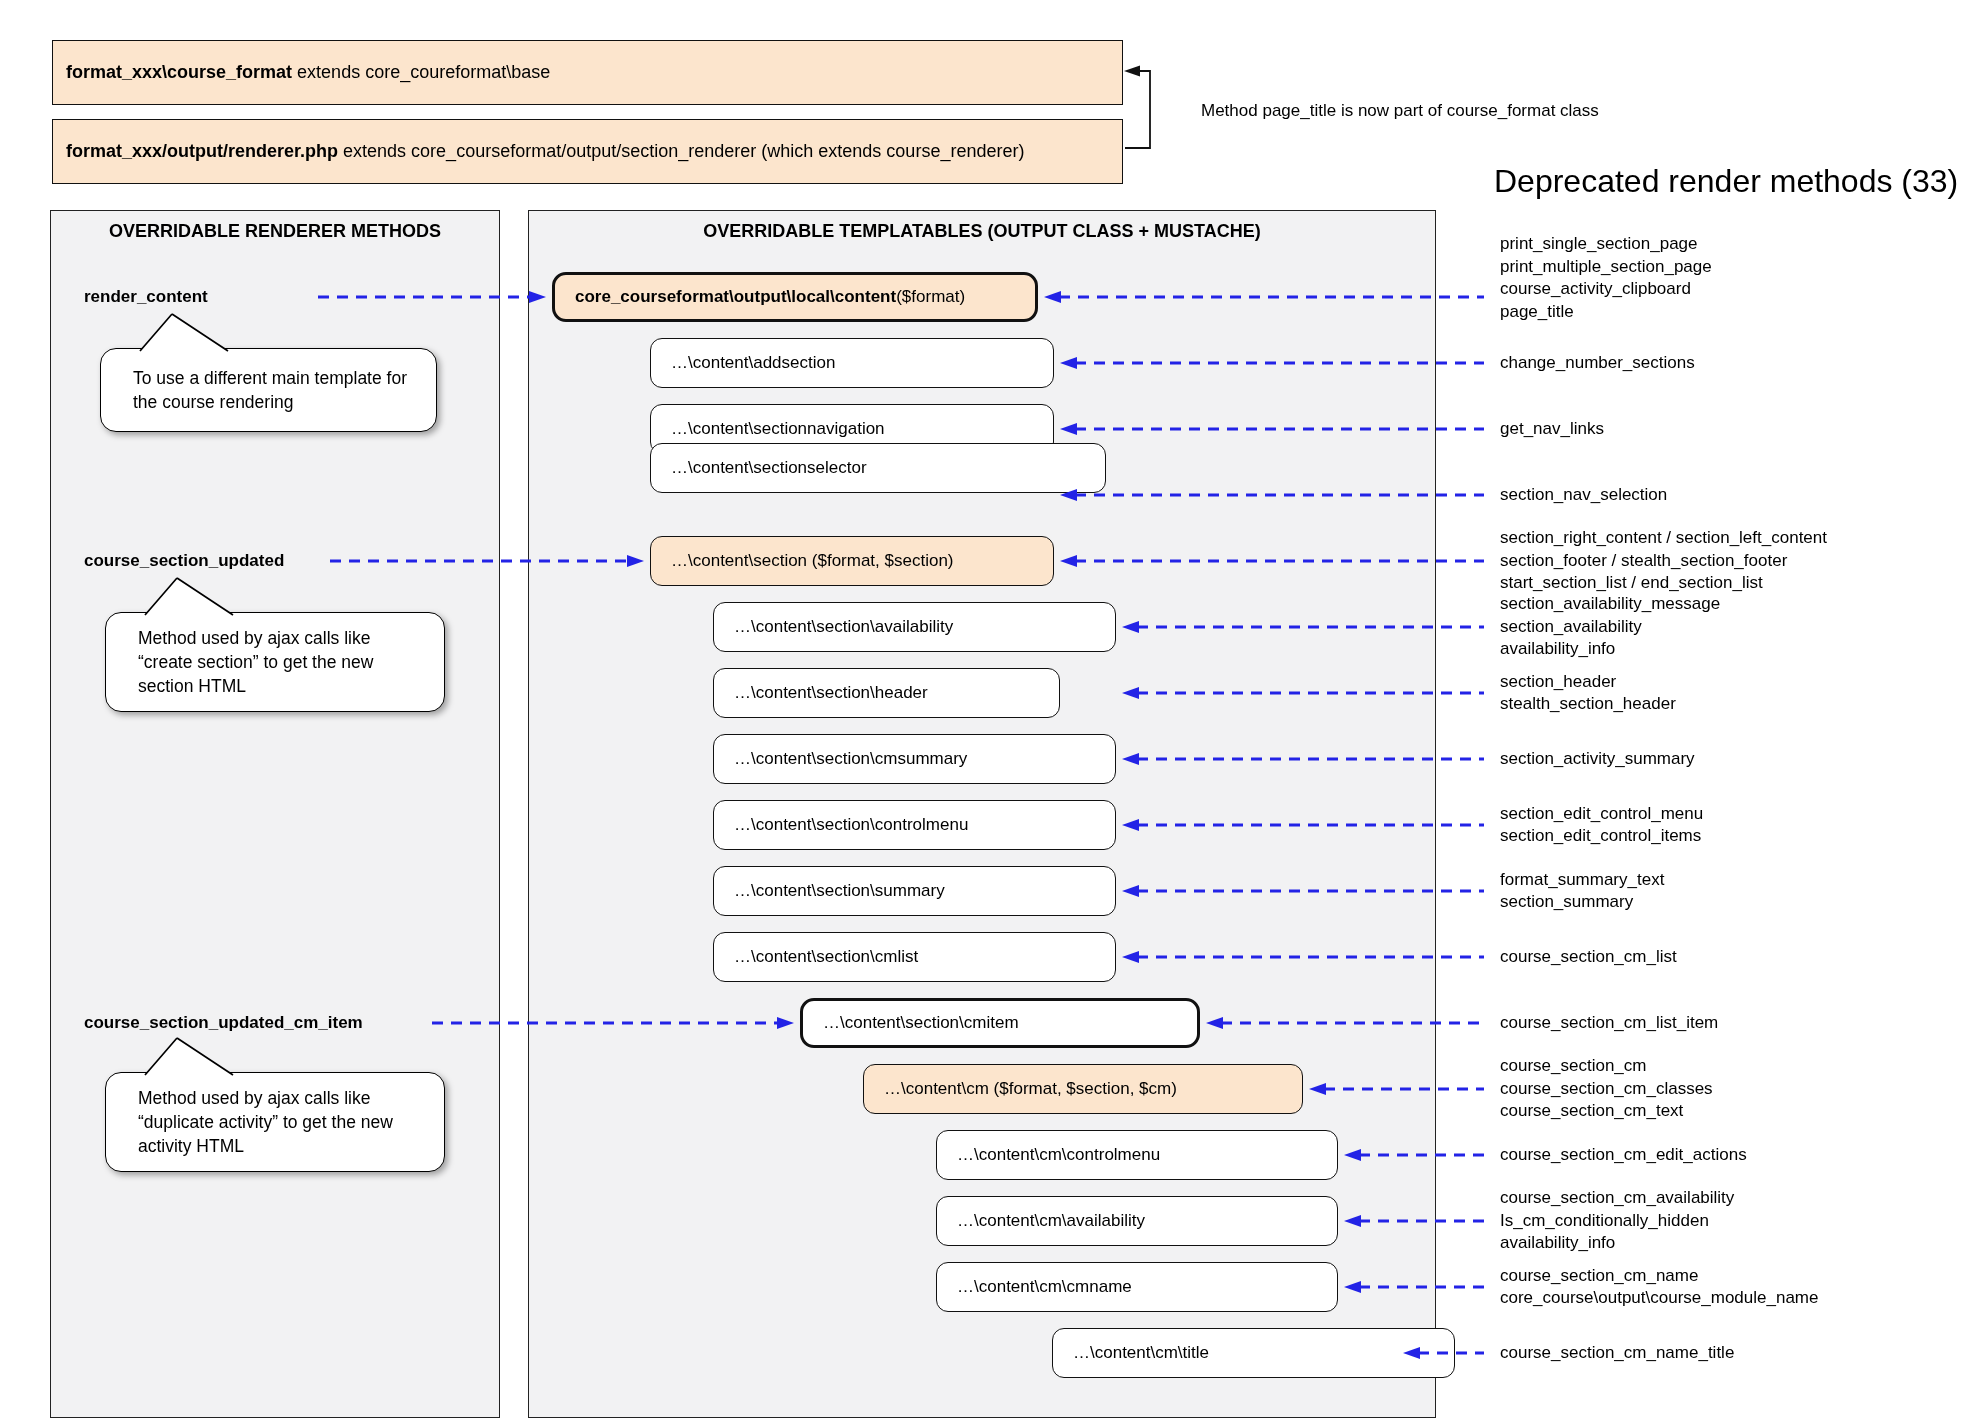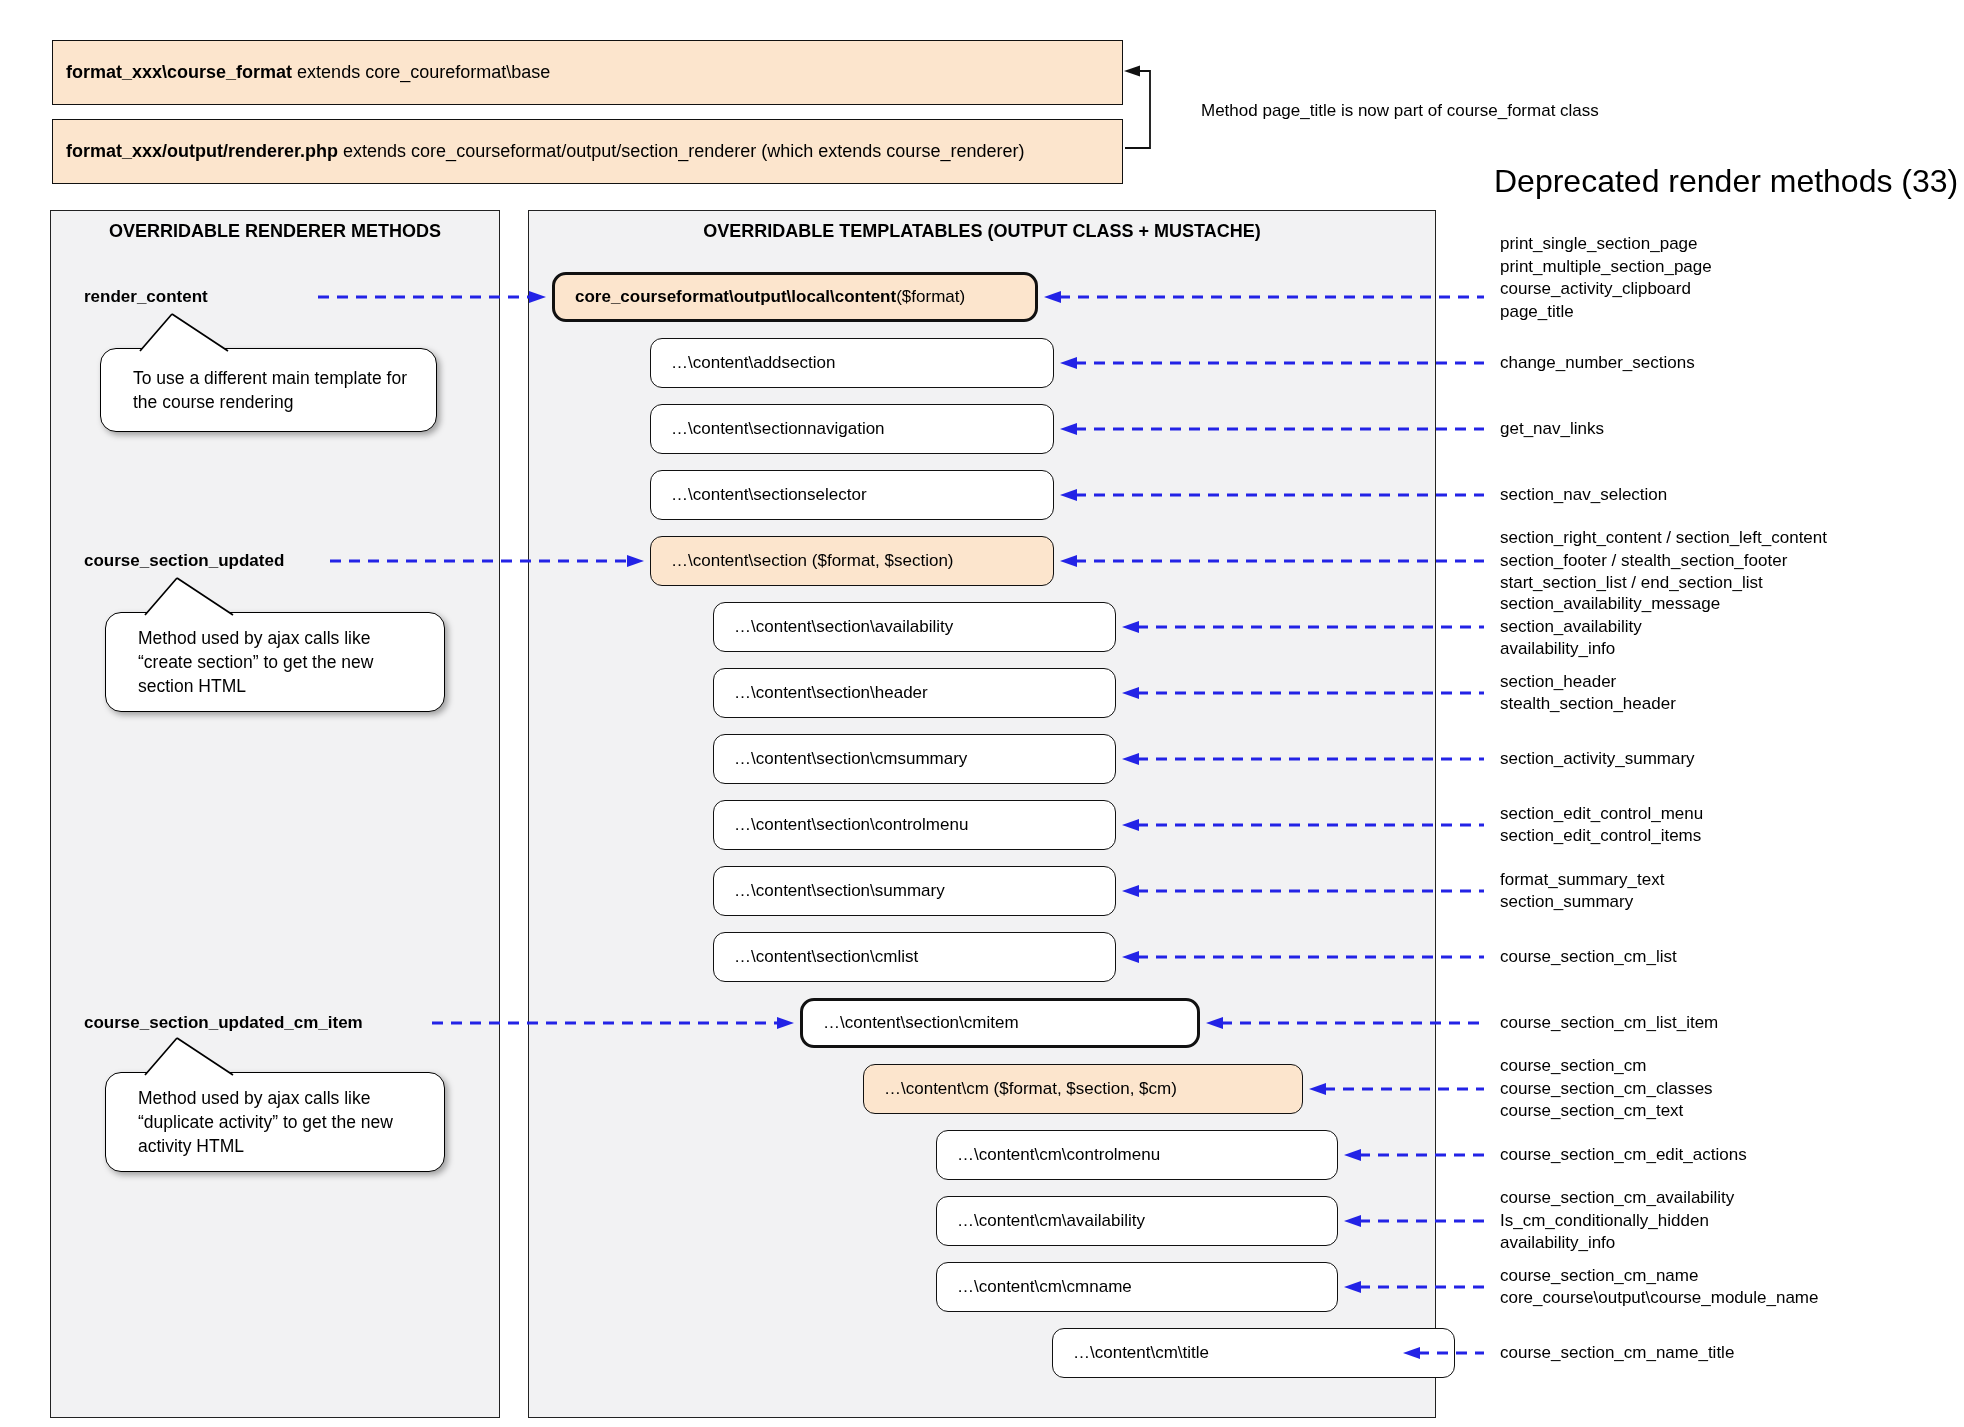--- a/index.html
+++ b/index.html
@@ -54,24 +54,24 @@
   <div class="panel-title" style="left:50px;width:450px;">OVERRIDABLE RENDERER METHODS</div>
   <div class="panel-title" style="left:528px;width:908px;">OVERRIDABLE TEMPLATABLES (OUTPUT CLASS + MUSTACHE)</div>
 
   <div id="boxes-holder">
       <div class="tbox orange bold-border" style="left: 552px; top: 272px; width: 486px;">
         <b>core_courseformat\output\local\content</b>
         <span> ($format)</span>
       </div>
       <div class="tbox" style="left: 650px; top: 338px; width: 404px;">…\content\addsection</div>
       <div class="tbox" style="left: 650px; top: 404px; width: 404px;">…\content\sectionnavigation</div>
-      <div class="tbox" style="left: 650px; top: 470px; width: 404px;">…\content\sectionselector</div>
+      <div class="tbox" style="left: 650px; top: 443px; width: 456px;">…\content\sectionselector</div>
       <div class="tbox orange" style="left: 650px; top: 536px; width: 404px;">…\content\section ($format, $section)</div>
       <div class="tbox" style="left: 713px; top: 602px; width: 403px;">…\content\section\availability</div>
-      <div class="tbox" style="left: 713px; top: 668px; width: 403px;">…\content\section\header</div>
+      <div class="tbox" style="left: 713px; top: 668px; width: 347px;">…\content\section\header</div>
       <div class="tbox" style="left: 713px; top: 734px; width: 403px;">…\content\section\cmsummary</div>
       <div class="tbox" style="left: 713px; top: 800px; width: 403px;">…\content\section\controlmenu</div>
       <div class="tbox" style="left: 713px; top: 866px; width: 403px;">…\content\section\summary</div>
       <div class="tbox" style="left: 713px; top: 932px; width: 403px;">…\content\section\cmlist</div>
       <div class="tbox bold-border" style="left: 800px; top: 998px; width: 400px;">…\content\section\cmitem</div>
       <div class="tbox orange" style="left: 863px; top: 1064px; width: 440px;">…\content\cm ($format, $section, $cm)</div>
       <div class="tbox" style="left: 936px; top: 1130px; width: 402px;">…\content\cm\controlmenu</div>
       <div class="tbox" style="left: 936px; top: 1196px; width: 402px;">…\content\cm\availability</div>
       <div class="tbox" style="left: 936px; top: 1262px; width: 402px;">…\content\cm\cmname</div>
       <div class="tbox" style="left: 1052px; top: 1328px; width: 403px;">…\content\cm\title</div>

